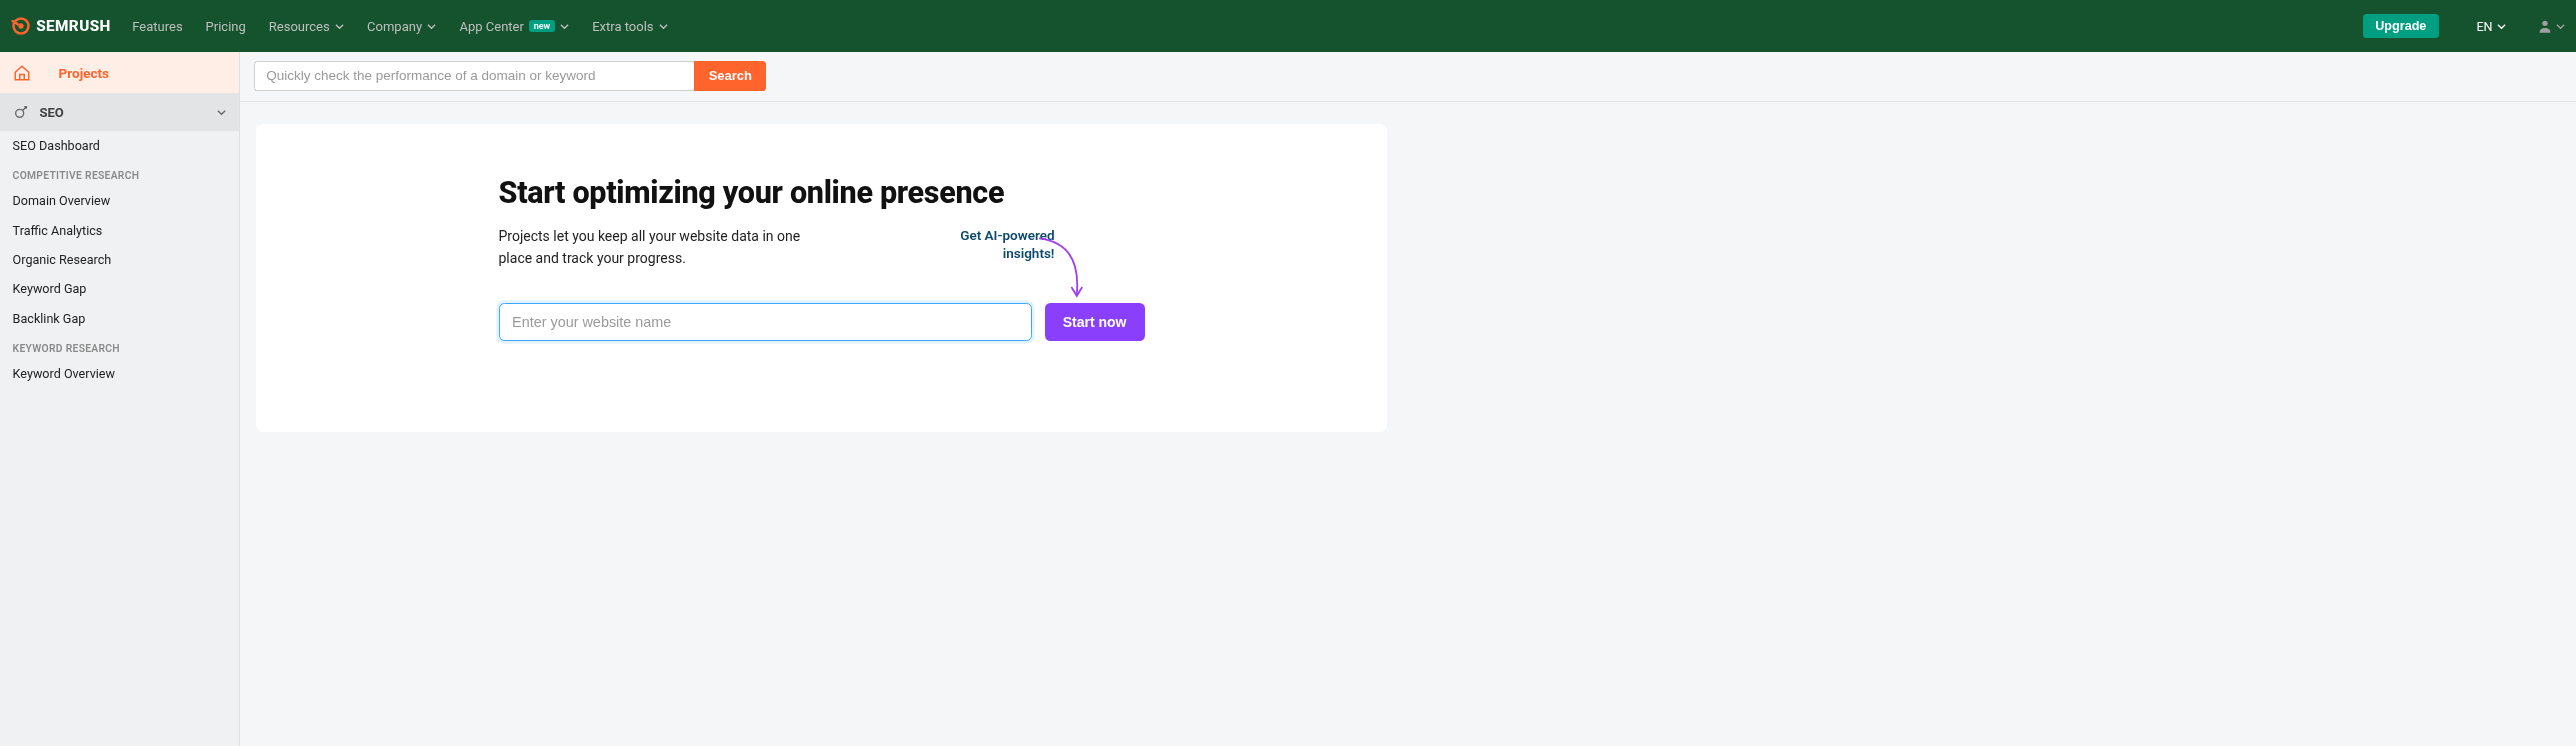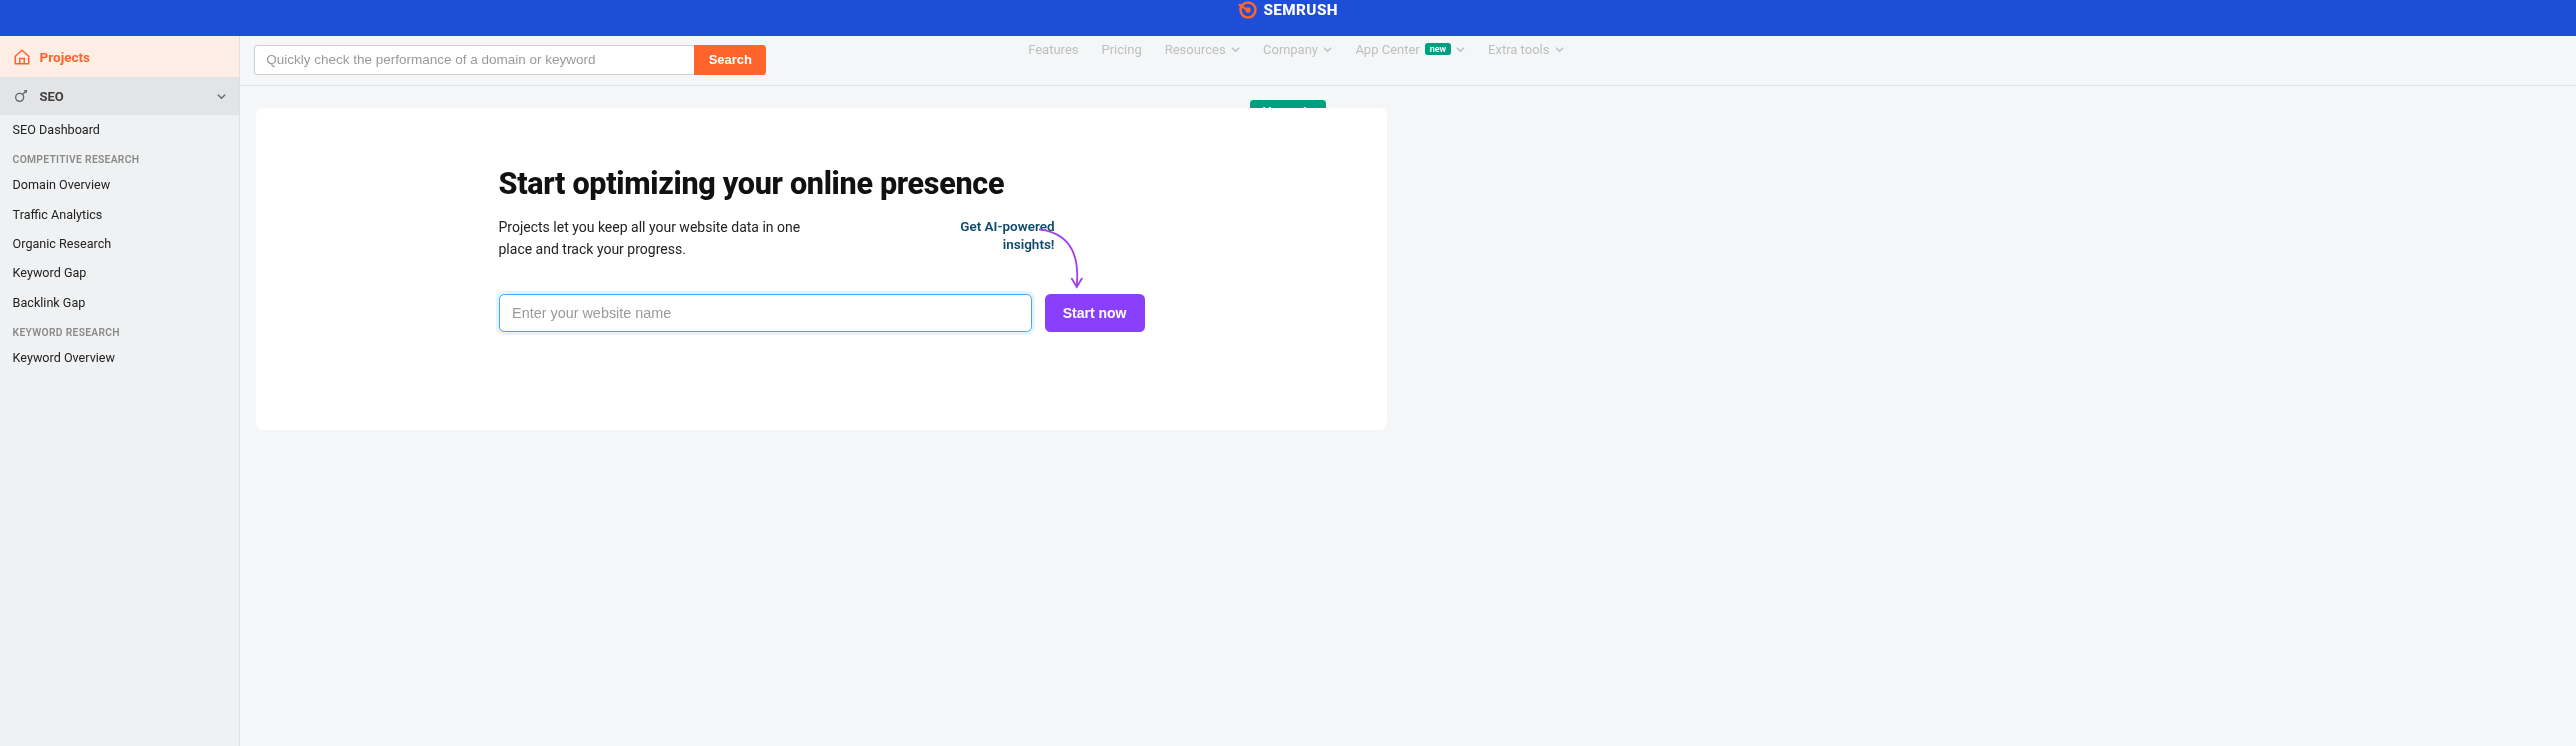--- a/index.html
+++ b/index.html
@@ -1,50 +1,50 @@
 <!DOCTYPE html>
 <html style="font-size:14.4px"><head>
 <meta charset="utf-8">
 <style>
 * { margin: 0; padding: 0; box-sizing: border-box; }
 body { font-family: -apple-system, BlinkMacSystemFont, "Segoe UI", Roboto, sans-serif; background: #f5f6f7; }
 
 
-.topnav { background: #1d4ed8; height: 36px; display: flex; align-items: center; padding: 0 10.8px; gap: 21.5px; flex-direction: column; }
+.topnav { background: #14532d; height: 52px; display: flex; align-items: center; padding: 0 10.8px; gap: 21.5px; }
 .brand { display: flex; align-items: center; gap: 5.4px; color: #fff; font-weight: 800; font-size: 15.3px; letter-spacing: 0.4px; }
 .brand-icon { width: 20px; height: 20px; }
-.nav-links { display: flex; align-items: center; gap: 23px; margin-left: 16px; }
+.nav-links { display: flex; align-items: center; gap: 23px; }
 .nav-link { color: #bfbfbf; font-size: 13px; cursor: pointer; display: flex; align-items: center; gap: 5.4px; }
 .badge-new { background: #009f81; color: #fff; font-size: 9px; padding: 0.9px 4.5px; border-radius: 2.7px; font-weight: 600; }
 .spacer { flex: 1; }
 .upgrade-btn { background: #009f81; color: #fff; border: none; font-size: 12.6px; font-weight: 700; padding: 5.4px 12.6px; border-radius: 3.6px; cursor: pointer; }
 .lang { color: #fff; font-size: 12.6px; cursor: pointer; display: flex; align-items: center; gap: 4.5px; margin-left: 16px; margin-right: 9px; text-align: right; }
 .user-icon { color: #a0a0a0; cursor: pointer; display: flex; align-items: center; gap: 3.6px; }
 
 
 .layout { display: flex; height: calc(100vh - 36px); }
 .sidebar { width: 240px; background: #f0f1f2; border-right: 0.9px solid #e0e0e0; overflow-y: auto; }
-.sidebar-item { display: flex; align-items: center; padding: 9px 12.6px; font-size: 13px; color: #222; cursor: pointer; gap: 9px; }
+.sidebar-item { display: flex; align-items: center; padding: 9px 12.6px; font-size: 13px; color: #222; cursor: pointer; gap: 28px; }
 .sidebar-item.projects { background: #ffeee5; color: #ff642d; font-weight: 700; font-size: 13.5px; padding: 11.7px 12.6px; }
 .sidebar-item.section { background: #e3e4e6; font-weight: 700; color: #404040; padding: 10.8px 12.6px; justify-content: space-between; }
 .section-left { display: flex; align-items: center; gap: 10.8px; }
 .sidebar-sub { padding: 7.2px 12.6px; font-size: 12.6px; color: #222; cursor: pointer; }
 .sidebar-group { padding: 9px 12.6px 3.6px; font-size: 10.3px; font-weight: 600; color: #8a8a8a; letter-spacing: 0.3px; }
 
 
 .main { flex: 1; display: flex; flex-direction: column; }
 .searchbar-row { padding: 9px 14.4px 10.8px; border-bottom: 0.9px solid #e4e4e4; display: flex; }
 .search-wrap { display: flex; max-width: 512px; width: 100%; }
 .search-input { flex: 1; border: 0.9px solid #d0d0d0; border-right: none; border-radius: 3.6px 0 0 3.6px; padding: 6.3px 10.8px; font-size: 13.5px; color: #333; outline: none; }
 .search-input::placeholder { color: #9a9a9a; }
 .search-btn { background: #ff642d; color: #fff; border: none; font-size: 13px; font-weight: 600; padding: 0 14.4px; border-radius: 0 3.6px 3.6px 0; cursor: pointer; }
 
 .content-area { padding: 21.5px 16px; }
 .card { background: #fff; border-radius: 7.2px; padding: 50px 54px 90px; max-width: 1131px; }
-.hero { max-width: 646px; margin: 8px auto; position: relative; }
+.hero { max-width: 646px; margin: 1px auto; position: relative; }
 .hero-title { font-size: 30.5px; font-weight: 800; color: #111; margin-bottom: 16px; letter-spacing: -0.3px; }
 .hero-row { display: flex; align-items: flex-start; }
 .hero-sub { font-size: 14px; color: #222; line-height: 1.55; max-width: 332px; }
 .ai-callout { color: #0c4a6e; font-size: 13.5px; font-weight: 600; text-align: right; line-height: 1.35; }
 .callout-wrap { position: relative; width: 224px; }
 .arrow-svg { position: absolute; top: 7.2px; right: -38px; }
 
 .input-row { display: flex; gap: 12.6px; margin-top: 34px; align-items: center; }
 .website-input { flex: 1; border: 1.8px solid #3fa7ff; border-radius: 5.4px; padding: 10px 12.6px; font-size: 14.4px; outline: none; box-shadow: 0 0 0 2.7px rgba(63,167,255,0.15); }
 .website-input::placeholder { color: #9a9a9a; }

